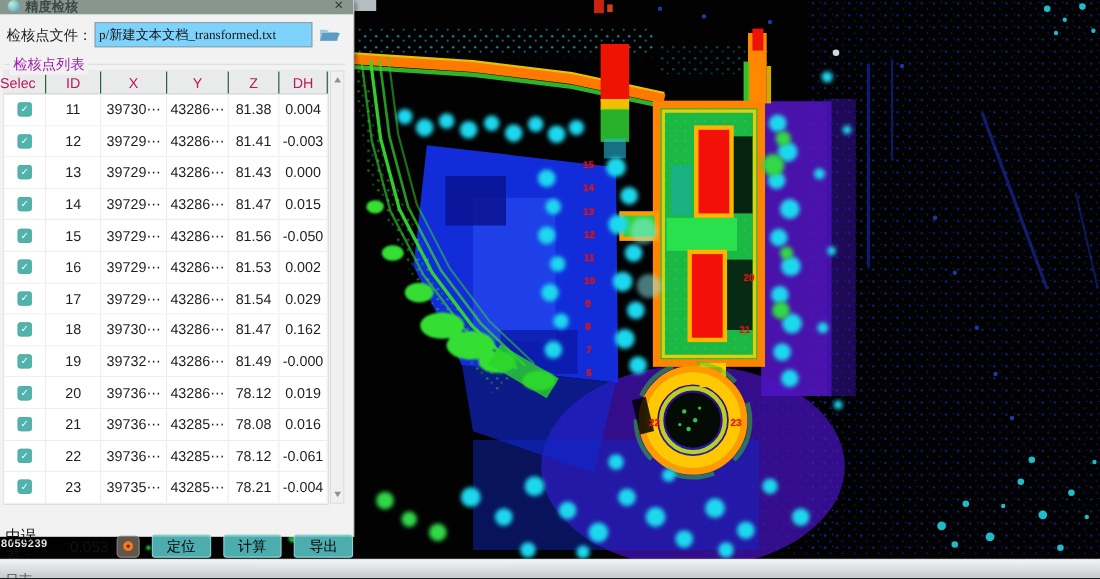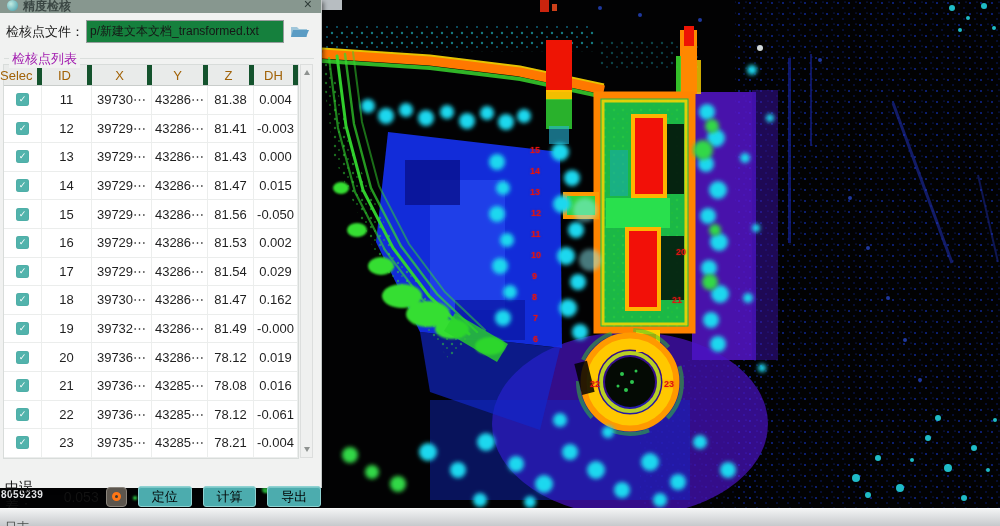--- a/index.html
+++ b/index.html
@@ -21,35 +21,35 @@
     border-right:1px solid #c2c6c6;box-shadow:2px 2px 4px rgba(0,0,0,.45)}
   .titlebar{position:absolute;left:0;top:0;width:100%;height:13px;background:#87978f;
     overflow:hidden;display:flex;align-items:flex-start}
   .title-icon{width:11px;height:11px;border-radius:50%;flex:none;margin:0 5px 0 7px;
     background:radial-gradient(circle at 35% 35%,#c2ebe2,#3e9aa8)}
   .title-text{font-size:12px;color:#2e3a37;margin-top:-2px;font-weight:bold;opacity:.85}
   .close-x{position:absolute;right:9px;top:-4px;font-size:14px;color:#2e3a37;cursor:default}
 
   .file-row{position:absolute;left:6px;top:20px;display:flex;align-items:center}
   .file-label{font-size:13px;color:#1b1b1b;white-space:nowrap}
-  .file-input{width:198px;height:23px;border:1px solid #979d9d;background:#15803d;
-    font-size:12px;color:#161616;padding:0 3px;margin-left:2px;font-family:Liberation Sans, sans-serif}
+  .file-input{width:198px;height:23px;border:1px solid #979d9d;background:#7dd3fc;
+    font-size:12px;color:#161616;padding:0 3px;margin-left:2px;font-family:Liberation Serif, serif}
   .folder-btn{margin-left:6px;background:none;border:none;line-height:0}
 
   .list-label{position:absolute;left:9px;top:50px;font-size:13px;color:#a21caf;
     background:#f1f2f1;padding:0 3px;z-index:2}
   .groupline{position:absolute;left:4px;top:58px;width:310px;border-top:1px solid #dadedc}
 
   
   .table{position:absolute;left:3px;top:64px;width:296px;background:#fff;
     border:1px solid #d8dcda}
   .thead,.tr{display:grid;grid-template-columns:38px 50px 60px 56px 46px 44px}
   .thead{height:21px;background:#e9ebea;border-bottom:1px solid #c9cdcb}
-  .th{font-size:13px;color:#a16207;display:flex;align-items:center;justify-content:center;
-    border-right:5px solid #14532d;overflow:hidden;white-space:nowrap}
+  .th{font-size:13px;color:#be185d;display:flex;align-items:center;justify-content:center;
+    border-right:1px solid #14532d;overflow:hidden;white-space:nowrap}
   .th:first-child{justify-content:flex-start;margin-left:-4px}
   .tr{height:28.6px;background:#fff;border-bottom:1px solid #ebedec}
   .td{font-size:13px;color:#1f1f1f;display:flex;align-items:center;justify-content:center;
     border-right:1px solid #eceeed;overflow:hidden;white-space:nowrap}
   .cb{width:13px;height:13px;border-radius:3px;background:#52b3ac;color:#fff;font-size:9px;
     line-height:13px;text-align:center;box-shadow:inset 0 0 1px #2f8c86}
   .scrollbar{position:absolute;left:300px;top:64px;width:13px;height:394px;
     background:#eff0ef;border:1px solid #dcdedd}
   .sb-up,.sb-down{position:absolute;left:3px;width:0;height:0;
     border-left:3.5px solid transparent;border-right:3.5px solid transparent}

